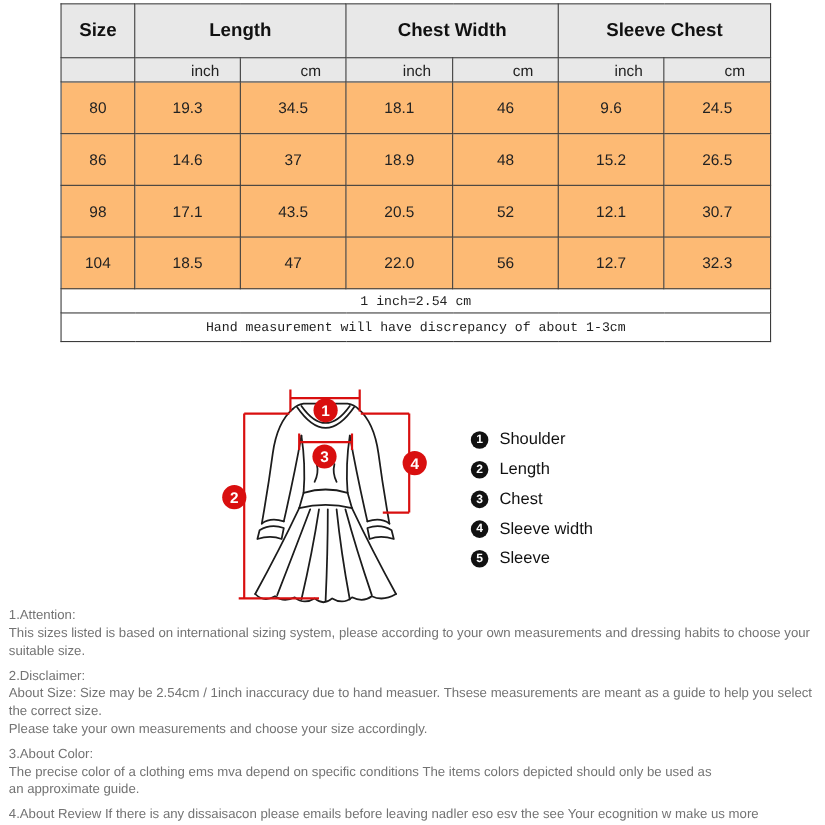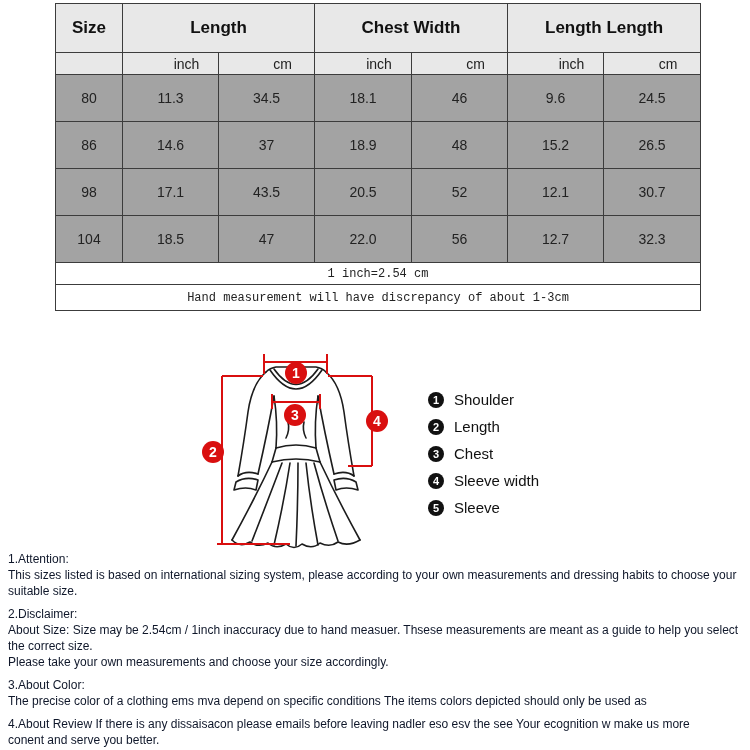--- a/index.html
+++ b/index.html
@@ -30,21 +30,21 @@
   tr.hdr-row { height: 49px; }
   tr.hdr-row th {
     background: #e8e8e8;
     font-weight: bold;
     font-size: 17px;
     color: #111;
   }
   tr.unit-row { height: 22px; }
   tr.unit-row td { background: #e8e8e8; font-size: 14px; color: #222; padding-left: 32px; }
   tr.data-row { height: 47px; }
-  tr.data-row td { font-size: 14px; color: #222; background: #a3a3a3; }
+  tr.data-row td { font-size: 14px; color: #222; background: #fdba74; }
   tr.note-row-1 { height: 22px; }
   tr.note-row-2 { height: 26px; }
   tr.note-row-1 td, tr.note-row-2 td {
     font-family: "Liberation Mono", monospace;
     font-size: 12px;
     font-weight: normal;
     color: #222;
     background: #fff;
   }
 
@@ -59,21 +59,21 @@
     background: #111; color: #fff;
     font-size: 11px; font-weight: bold;
     display: flex; align-items: center; justify-content: center;
     margin-right: 10px;
     flex: 0 0 16px;
   }
   .legend-label { font-size: 15px; color: #111; }
 
   
   .notes { position: absolute; left: 8px; top: 551px; right: 6px; }
-  .notes .line { font-size: 12px; line-height: 16px; color: #0f172a; }
+  .notes .line { font-size: 12px; line-height: 16px; color: #737373; }
   .notes .section { margin-bottom: 7px; }
 </style>
 </head>
 <body>
 
 <div class="page">
 
   <div class="size-table-wrap">
     <table class="size-table">
       <colgroup>
@@ -83,34 +83,34 @@
         <col style="width:97px">
           <col style="width:96px">
           <col style="width:96px">
           <col style="width:97px">
       </colgroup>
       <tbody>
           <tr class="hdr-row">
         <th>Size</th>
         <th colspan="2">Length</th>
         <th colspan="2">Chest Width</th>
-        <th colspan="2">Length Length</th>
+        <th colspan="2">Sleeve Chest</th>
       </tr>
       <tr class="unit-row">
         <td></td>
         <td>inch</td>
         <td>cm</td>
         <td>inch</td>
         <td>cm</td>
         <td>inch</td>
         <td>cm</td>
       </tr>
       <tr class="data-row">
         <td>80</td>
-        <td>11.3</td>
+        <td>19.3</td>
         <td>34.5</td>
         <td>18.1</td>
         <td>46</td>
         <td>9.6</td>
         <td>24.5</td>
       </tr>
       <tr class="data-row">
         <td>86</td>
         <td>14.6</td>
         <td>37</td>
@@ -235,20 +235,21 @@
       <div class="line">This sizes listed is based on international sizing system, please according to your own measurements and dressing habits to choose your suitable size.</div>
     </div>
     <div class="section">
       <div class="line">2.Disclaimer:</div>
       <div class="line">About Size: Size may be 2.54cm / 1inch inaccuracy due to hand measuer. Thsese measurements are meant as a guide to help you select the correct size.</div>
       <div class="line">Please take your own measurements and choose your size accordingly.</div>
     </div>
     <div class="section">
       <div class="line">3.About Color:</div>
       <div class="line">The precise color of a clothing ems mva depend on specific conditions The items colors depicted should only be used as</div>
+      <div class="line">an approximate guide.</div>
     </div>
     <div class="section">
       <div class="line">4.About Review If there is any dissaisacon please emails before leaving nadler eso esv the see Your ecognition w make us more</div>
       <div class="line">conent and serve you better.</div>
     </div>
   </div>
 
 </div>
 
 </body></html>

